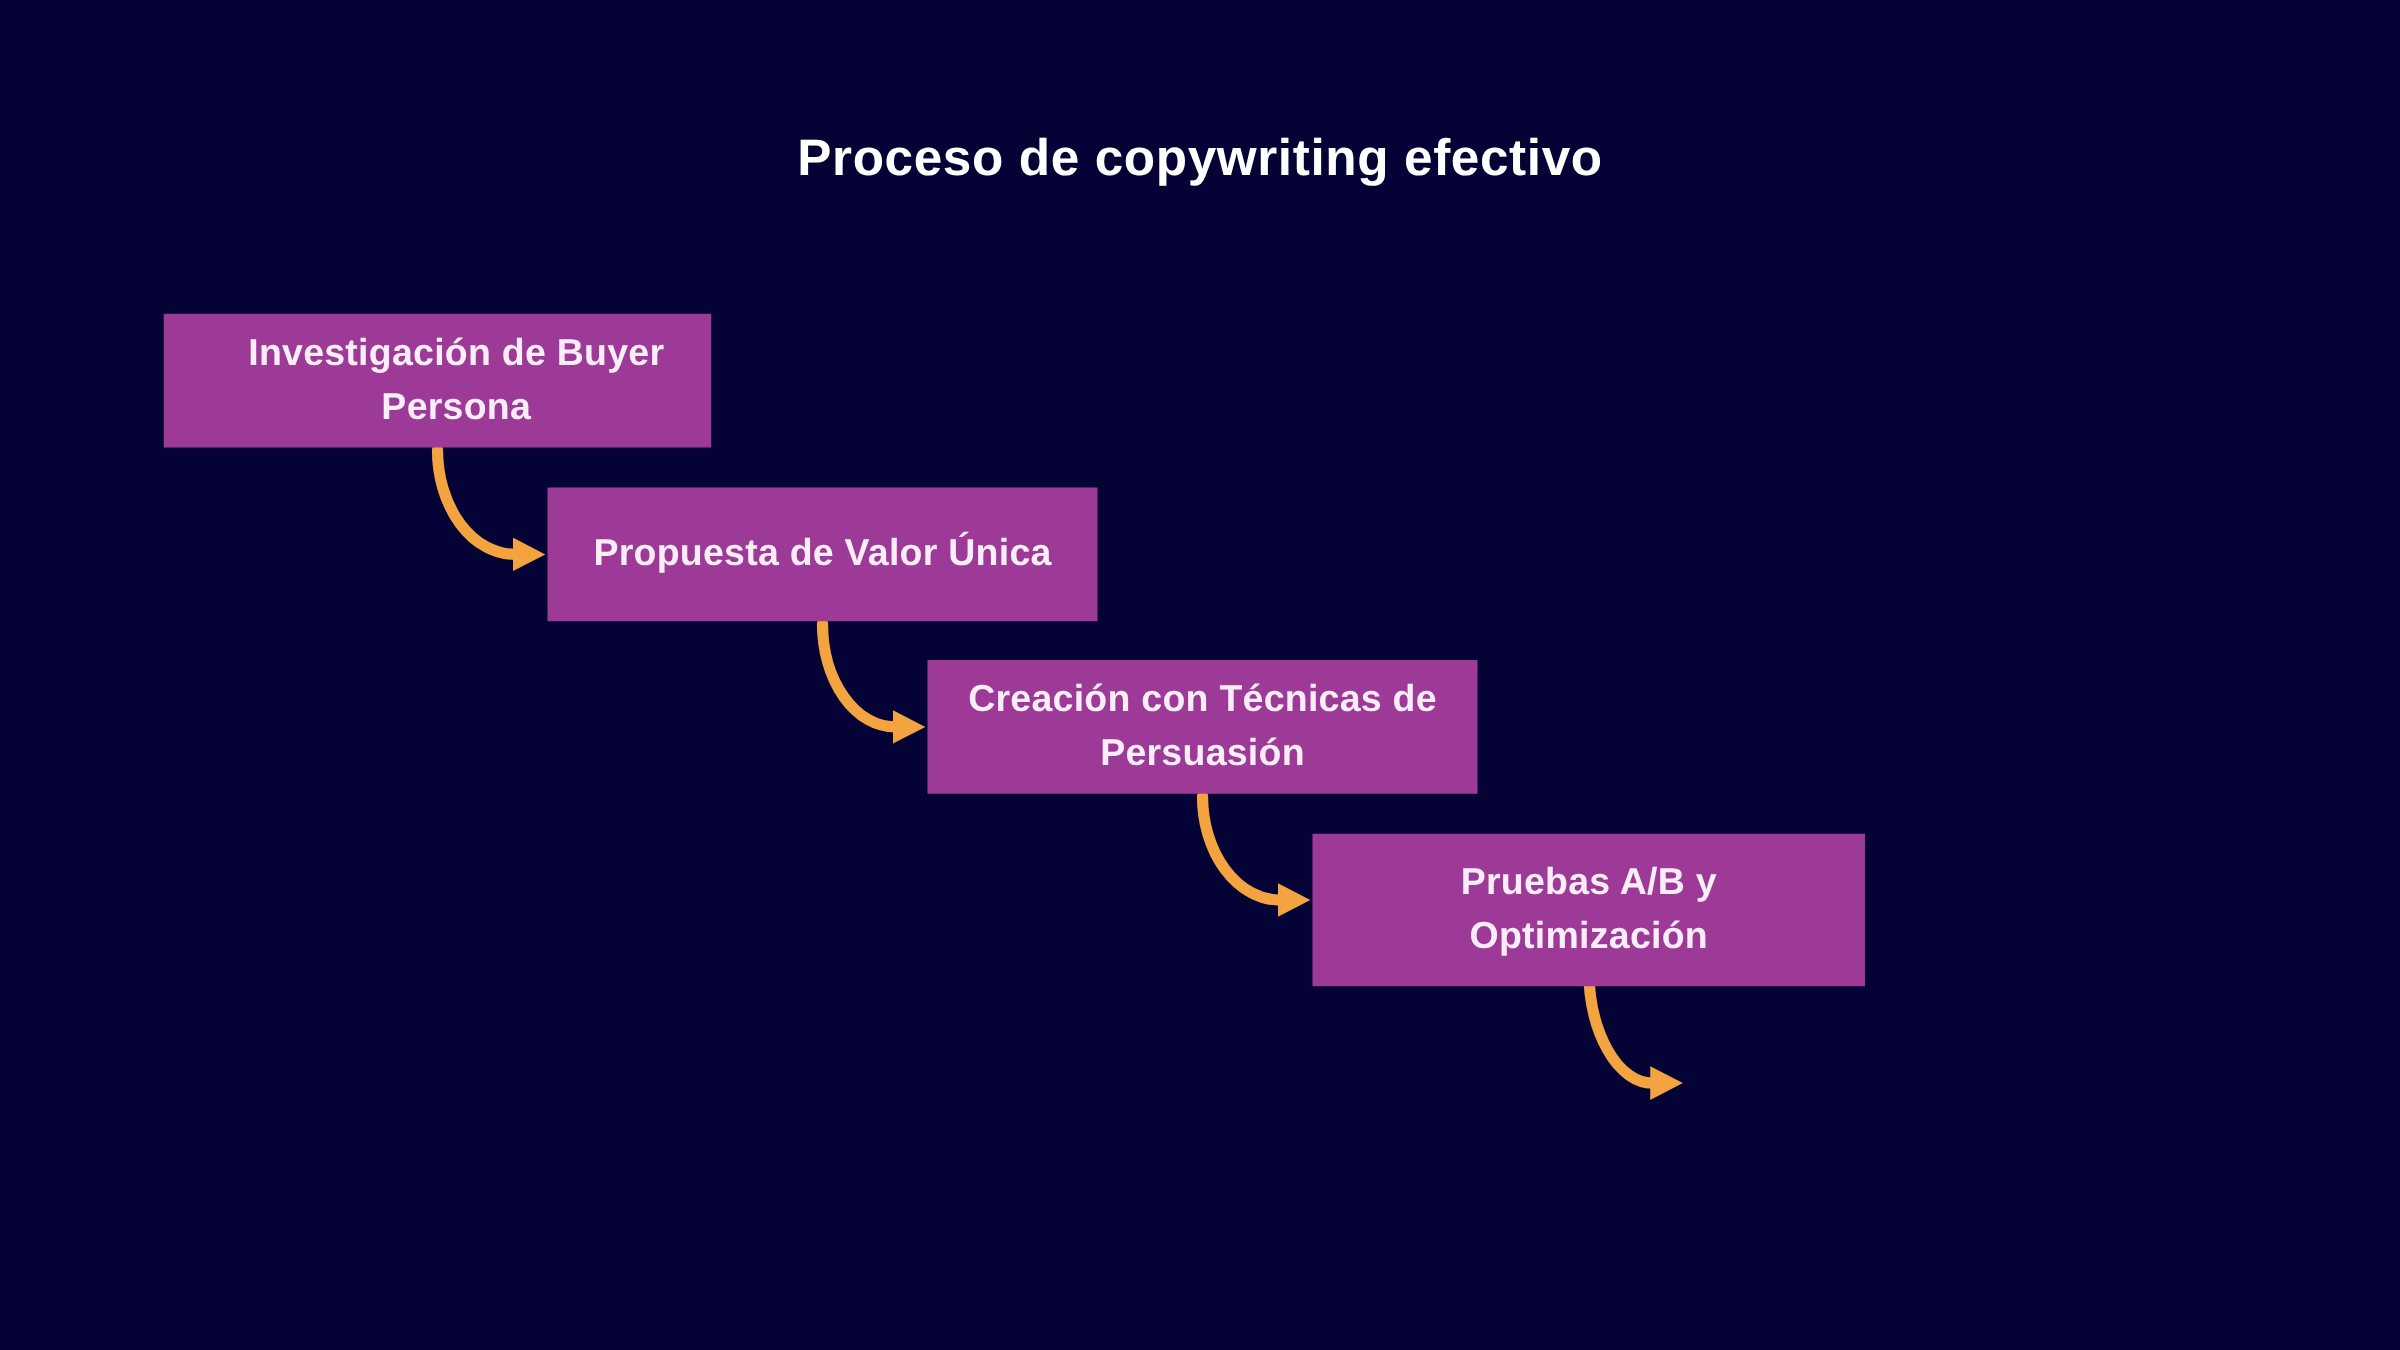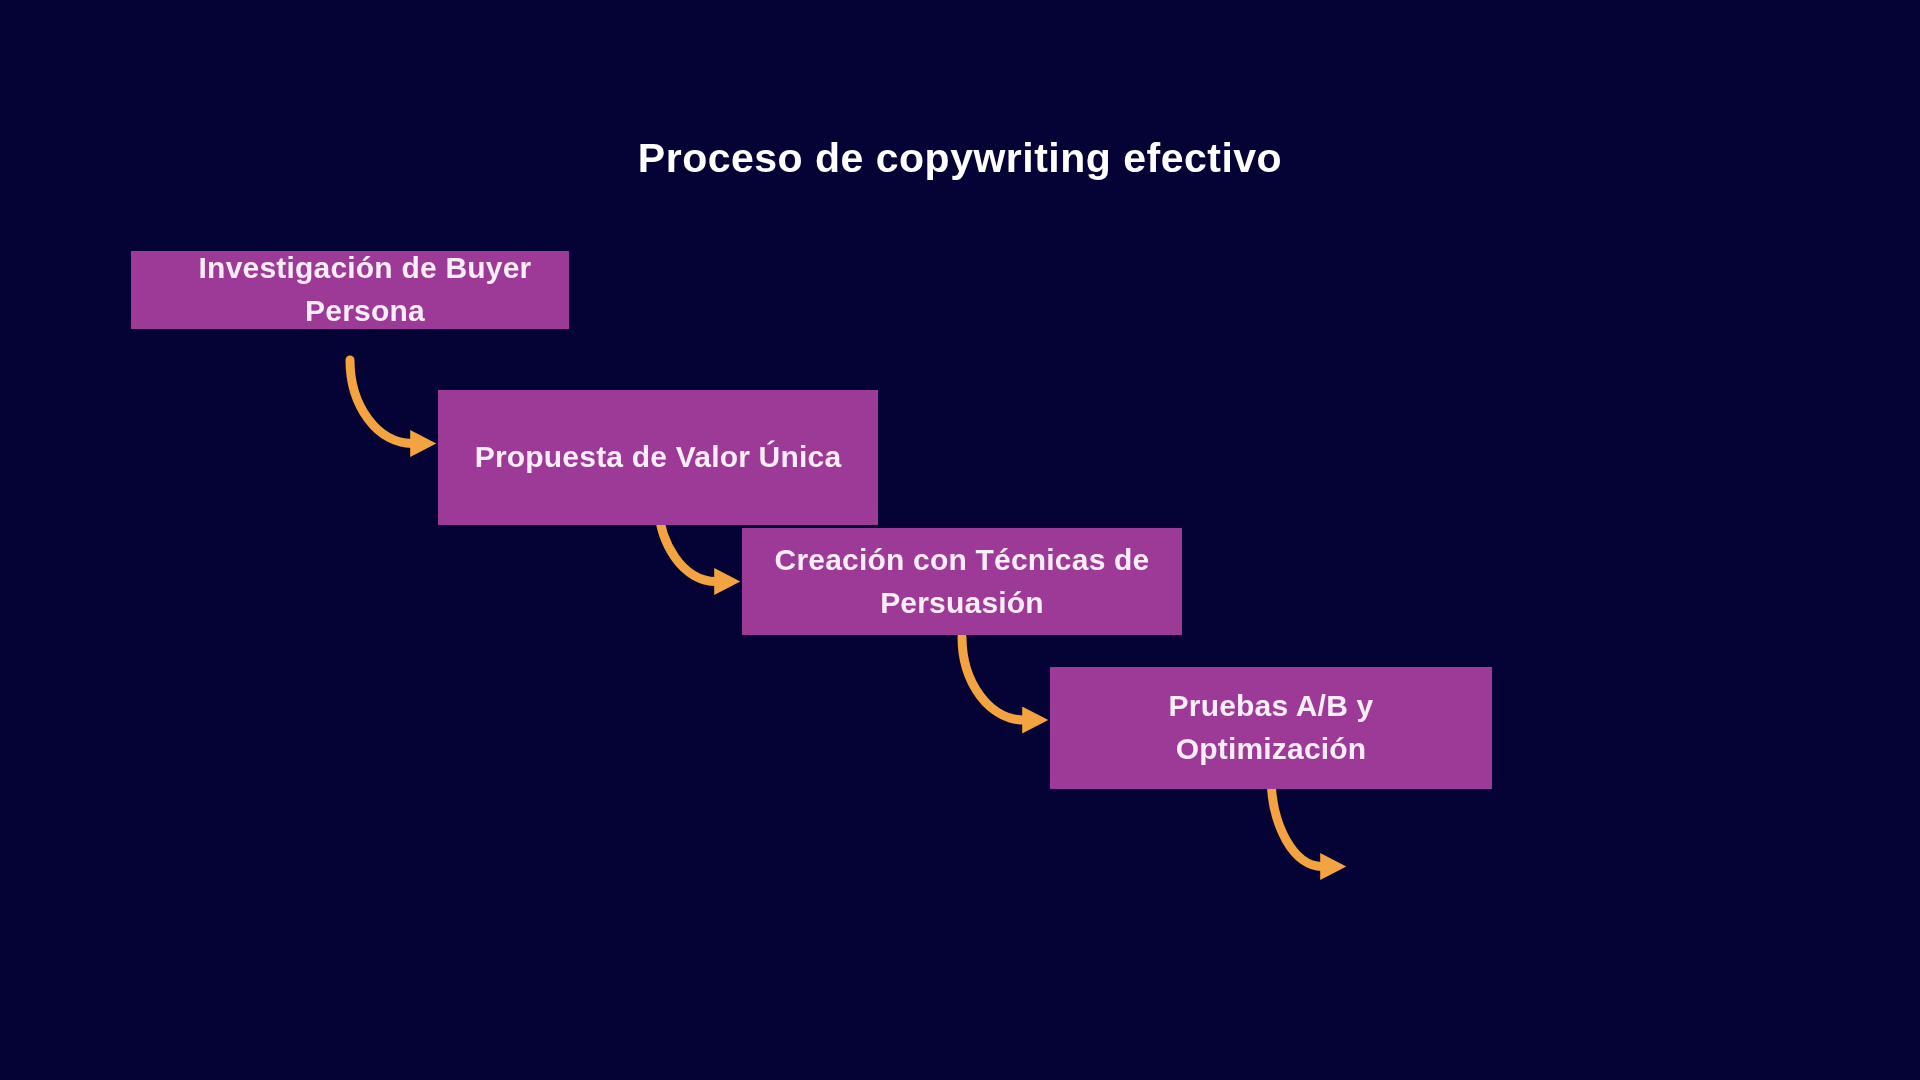--- a/index.html
+++ b/index.html
@@ -21,21 +21,20 @@
   }
   .page-title{
     position:absolute;
     left:0; top:103px;
     width:1920px;
     text-align:center;
     color:var(--title);
     font-size:41px;
     font-weight:700;
     letter-spacing:0.5px;
-    margin-top:32px;
   }
   .arrow-layer{
     position:absolute;
     left:0; top:0;
     width:1920px; height:1080px;
     z-index:1;
   }
   .step-box{
     position:absolute;
     z-index:2;
@@ -67,26 +66,26 @@
       <marker id="arrowhead" markerUnits="strokeWidth" markerWidth="3.4" markerHeight="3.2" refX="0.2" refY="1.5" orient="auto">
         <path d="M0,0 L2.9,1.5 L0,3 Z" class="head-fill" fill="#f3a440"></path>
       </marker>
     </defs>
   <path d="M 350 360 A 62 83.5 0 0 0 412 443.5" fill="none" stroke="#f3a440" stroke-width="9" stroke-linecap="round" marker-end="url(#arrowhead)"></path>
       <path d="M 658 499 A 58 82.5 0 0 0 716 581.5" fill="none" stroke="#f3a440" stroke-width="9" stroke-linecap="round" marker-end="url(#arrowhead)"></path>
       <path d="M 962 637 A 62 83 0 0 0 1024 720" fill="none" stroke="#f3a440" stroke-width="9" stroke-linecap="round" marker-end="url(#arrowhead)"></path>
       <path d="M 1271 775 A 51 91.5 0 0 0 1322 866.5" fill="none" stroke="#f3a440" stroke-width="9" stroke-linecap="round" marker-end="url(#arrowhead)"></path>
     </svg>
 
-  <div class="step-box" style="left:131px; top:251px; width:438px; height:78px;padding-left:40px;">
+  <div class="step-box" style="left:131px; top:251px; width:438px; height:107px;padding-left:40px;">
     <span class="step-label">Investigación de Buyer
 Persona</span>
   </div>
 
-  <div class="step-box" style="left:438px; top:390px; width:440px; height:135px;">
+  <div class="step-box" style="left:438px; top:390px; width:440px; height:107px;">
     <span class="step-label">Propuesta de Valor Única</span>
   </div>
 
   <div class="step-box" style="left:742px; top:528px; width:440px; height:107px;">
     <span class="step-label">Creación con Técnicas de
 Persuasión</span>
   </div>
 
   <div class="step-box" style="left:1050px; top:667px; width:442px; height:122px;">
     <span class="step-label">Pruebas A/B y

